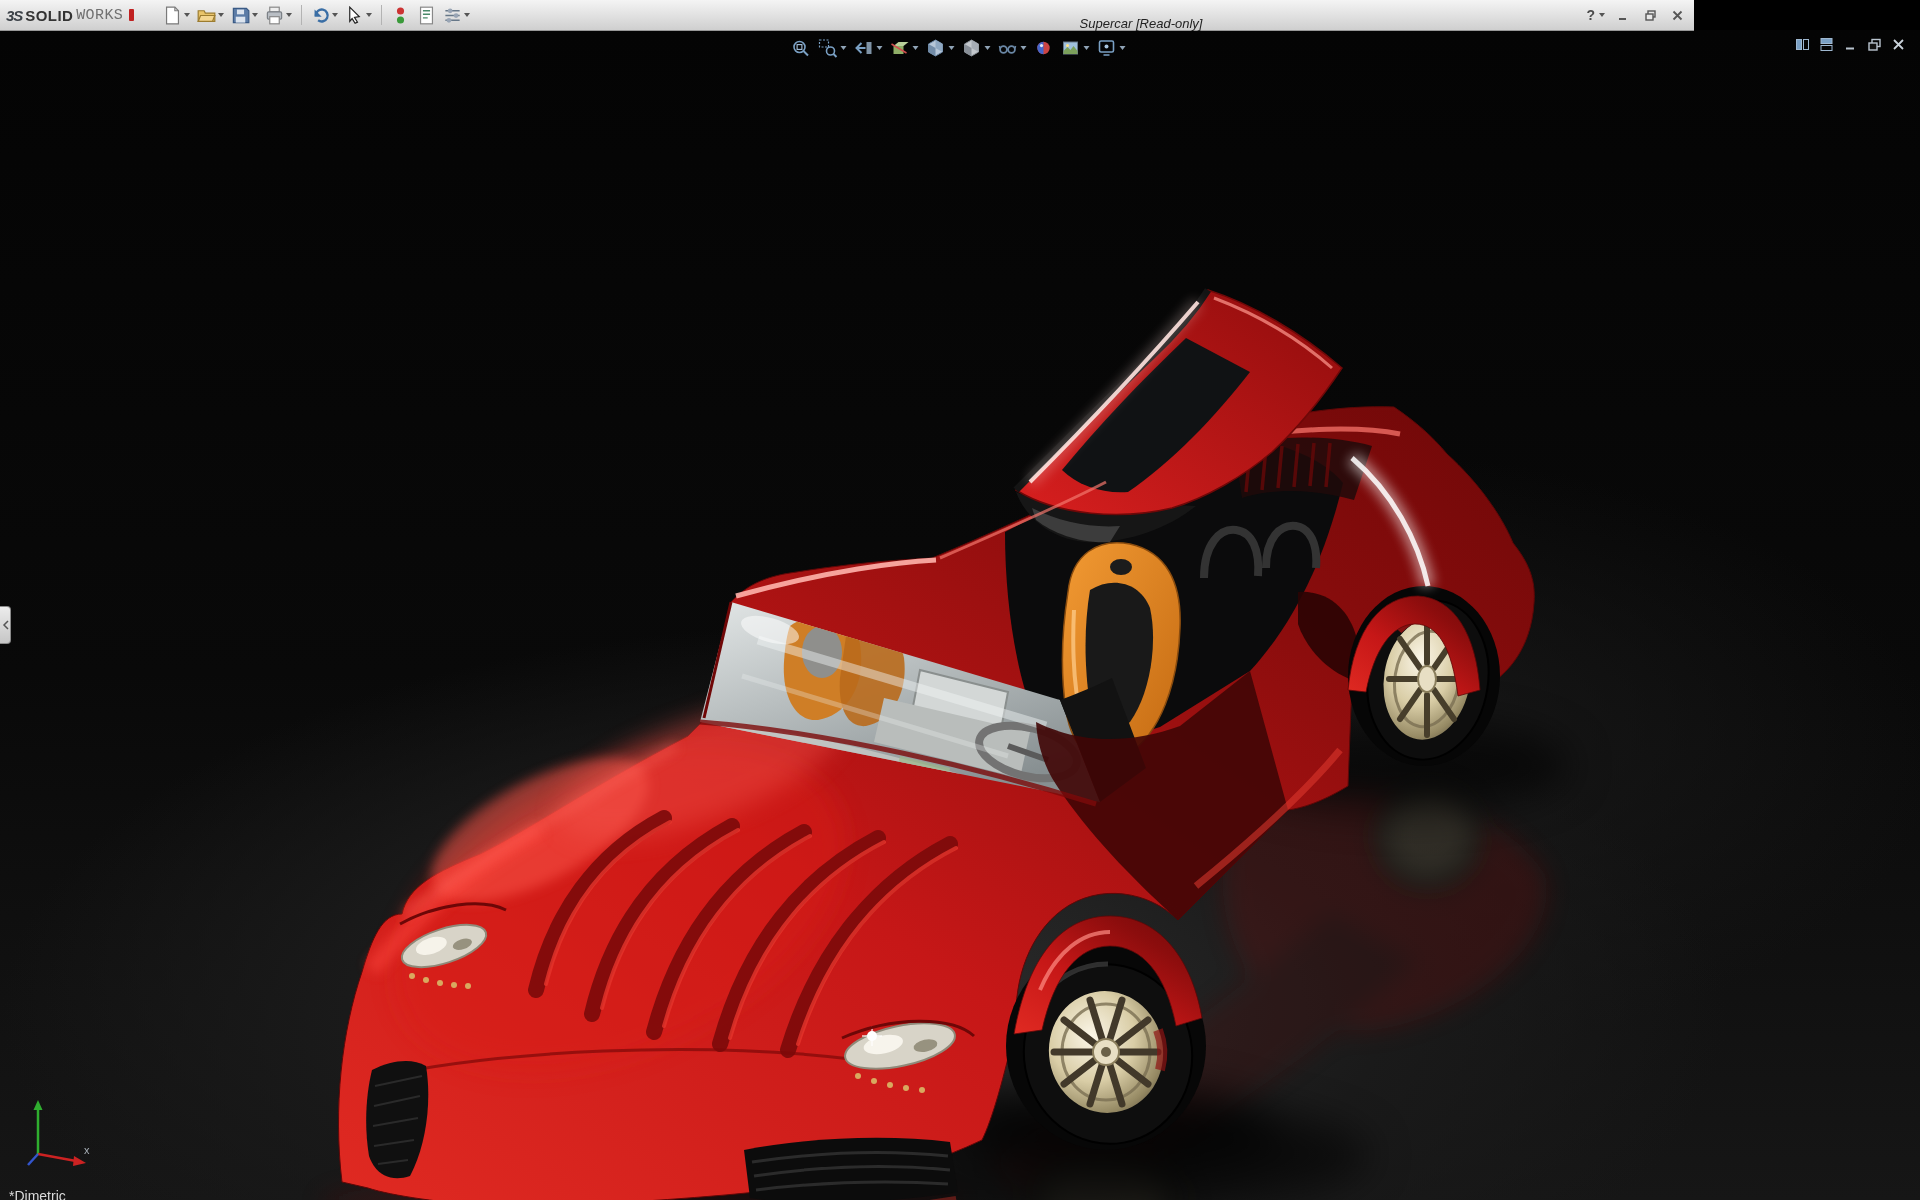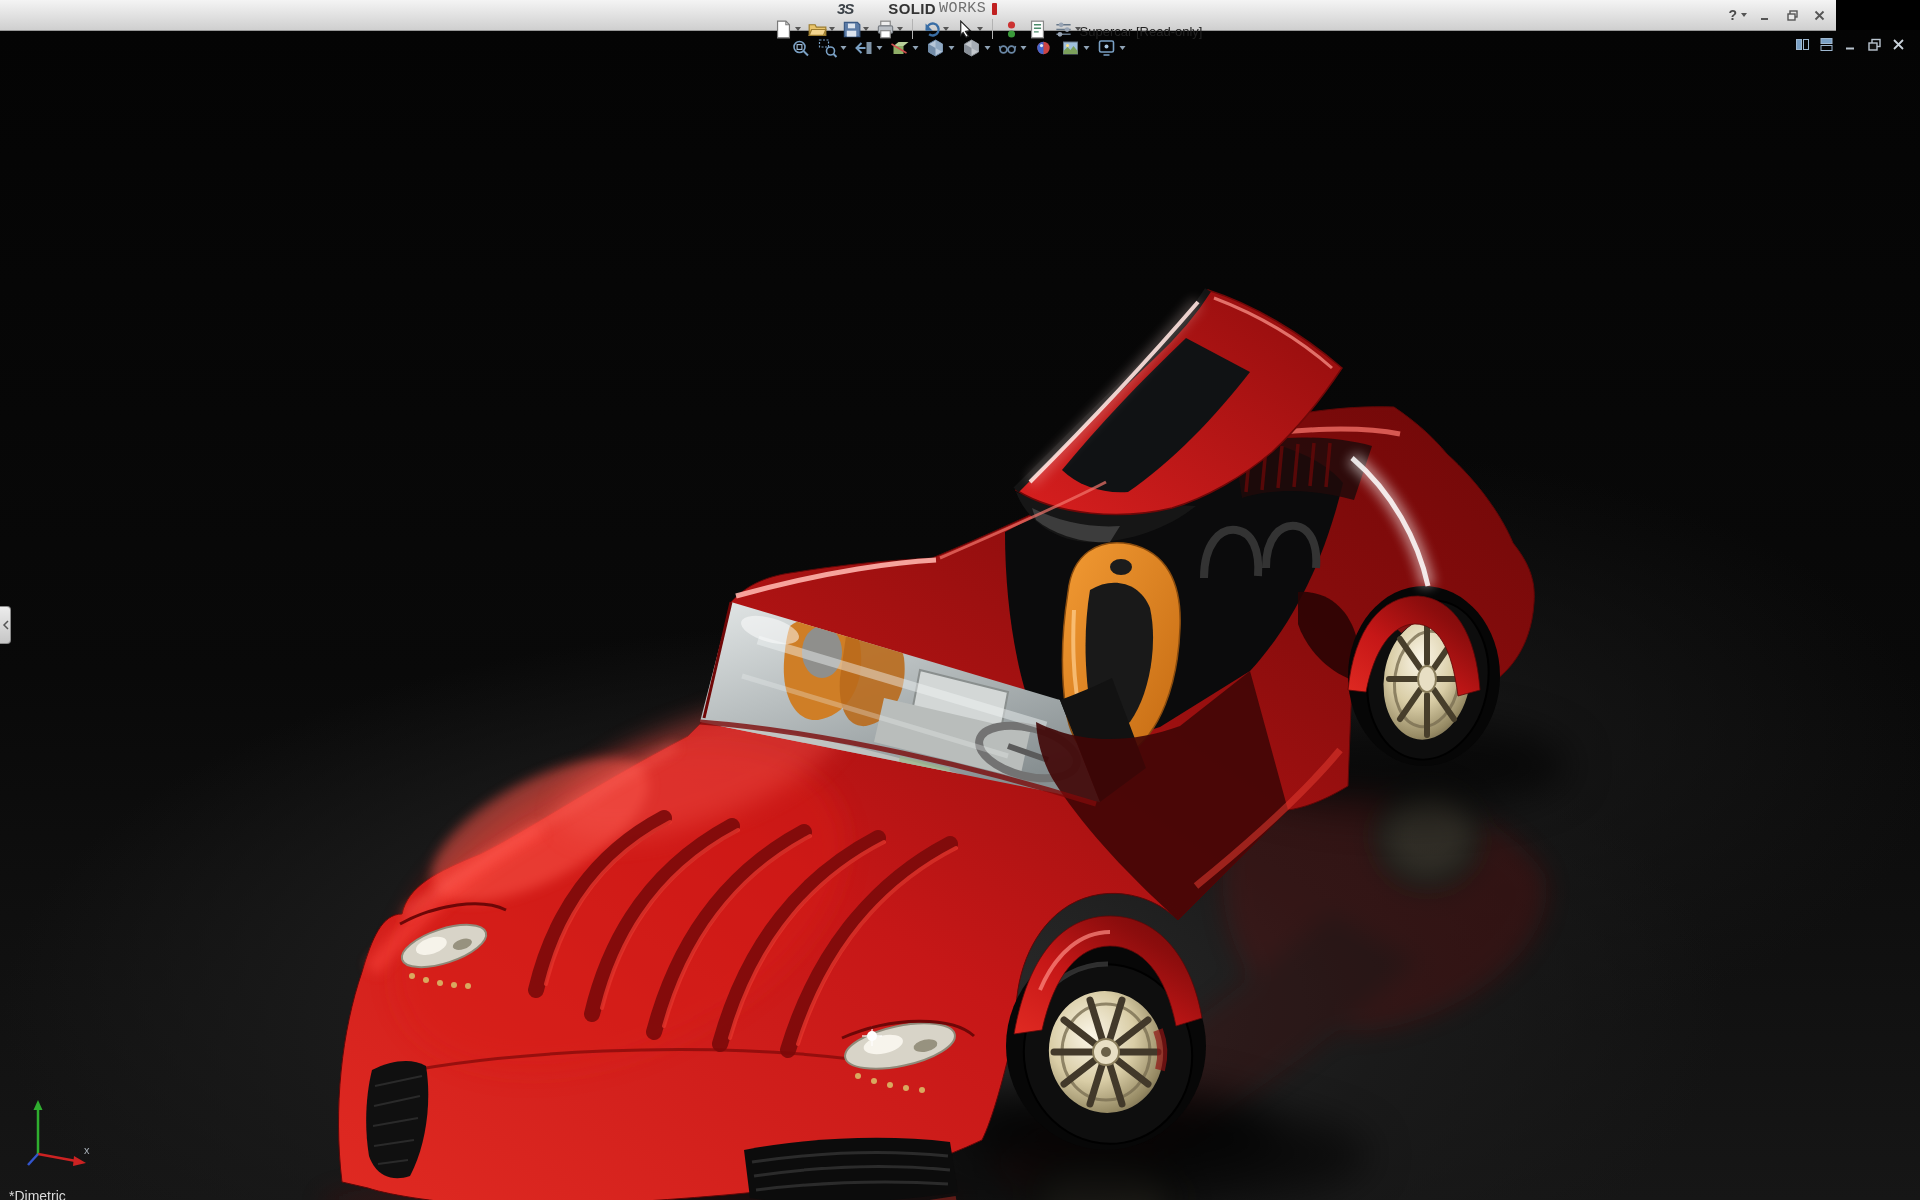--- a/index.html
+++ b/index.html
@@ -1,36 +1,36 @@
 <!DOCTYPE html>
 <html><head>
 <meta charset="utf-8">
 <style>
   html,body{margin:0;padding:0;}
   body{width:1920px;height:1200px;overflow:hidden;background:#000;
        font-family:"Liberation Sans",sans-serif;position:relative;}
 
   
-  .titlebar{position:absolute;top:0;left:0;width:1836px;height:30px;
+  .titlebar{position:absolute;top:0;left:0;width:1694px;height:30px;
     background:linear-gradient(#f4f4f4,#e0e0e0 55%,#cfcfcf);
-    border-bottom:1px solid #979797;display:flex;align-items:center;z-index:10;flex-direction:column;}
+    border-bottom:1px solid #979797;display:flex;align-items:center;z-index:10;}
   .brand{display:flex;align-items:baseline;gap:3px;padding:0 8px 0 6px;height:100%;align-items:center;}
   .brand-mark{font-style:italic;font-weight:bold;font-size:15px;color:#3c4248;letter-spacing:-1px;}
-  .brand-bold{font-weight:bold;color:#333;font-size:15px;letter-spacing:.4px;margin-left:32px;}
+  .brand-bold{font-weight:bold;color:#333;font-size:15px;letter-spacing:.4px;}
   .brand-light{color:#707070;font-size:15px;letter-spacing:.4px;font-family:Liberation Mono, monospace;}
   .brand-accent{width:5px;height:12px;background:#c02020;margin-left:3px;border-radius:1px;}
   .tb-group{display:flex;align-items:center;gap:1px;margin-left:18px;}
   .tbtn{height:24px;display:flex;align-items:center;justify-content:center;
         padding:0 3px;border-radius:2px;}
   .tbtn svg{width:19px;height:19px;}
   .caret{width:0;height:0;border-left:3.5px solid transparent;border-right:3.5px solid transparent;
          border-top:4px solid #555;margin-left:2px;}
   .sep{width:1px;height:20px;background:#b3b3b3;margin:0 5px;}
-  .title{position:absolute;left:1141px;top:24px;transform:translateX(-50%);
-         font-size:13px;color:#222;white-space:nowrap;}
+  .title{position:absolute;left:1141px;top:16px;transform:translateX(-50%);
+         font-size:13px;color:#222;white-space:nowrap;font-style:italic;}
   .win-controls{position:absolute;right:8px;top:0;height:30px;display:flex;align-items:center;gap:9px;}
   .help{display:flex;align-items:center;gap:2px;font-size:14px;font-weight:bold;color:#4a4a4a;}
   .wbtn{display:flex;align-items:center;justify-content:center;width:18px;height:18px;}
   .wbtn svg{width:13px;height:13px;}
 
   
   .viewport{position:absolute;top:30px;left:0;width:1920px;height:1170px;overflow:hidden;
     background:
       radial-gradient(1150px 520px at 45% 84%, #2e2e2e 0%, #1a1a1a 45%, rgba(10,10,10,0) 75%),
       radial-gradient(820px 430px at 71% 62%, #191919 0%, rgba(8,8,8,0) 70%),

